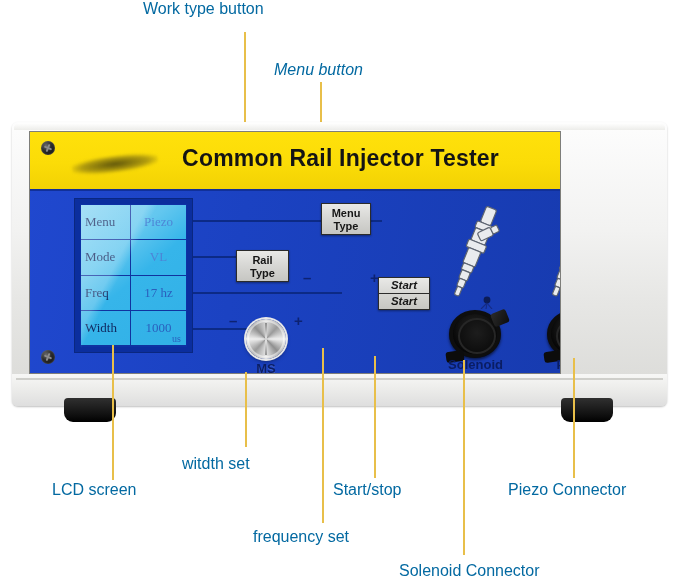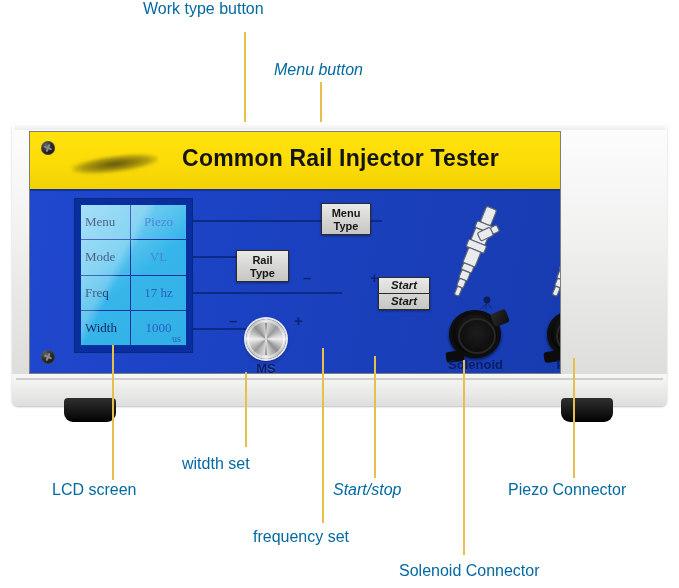--- a/index.html
+++ b/index.html
@@ -392,19 +392,19 @@
 <div class="leader" style="left:112px;top:345px;height:135px;"></div>
 <div class="anno" style="left:52px;top:481px;">LCD screen</div>
 
 <div class="leader" style="left:245px;top:372px;height:75px;"></div>
 <div class="anno" style="left:182px;top:455px;">witdth set</div>
 
 <div class="leader" style="left:322px;top:348px;height:175px;"></div>
 <div class="anno" style="left:253px;top:528px;">frequency set</div>
 
 <div class="leader" style="left:374px;top:356px;height:122px;"></div>
-<div class="anno" style="left:333px;top:481px;font-style:italic;">Start/stop</div>
+<div class="anno" style="left:333px;top:481px;">Start/stop</div>
 
 <div class="leader" style="left:463px;top:360px;height:195px;"></div>
 <div class="anno" style="left:399px;top:562px;">Solenoid Connector</div>
 
 <div class="leader" style="left:573px;top:358px;height:120px;"></div>
 <div class="anno" style="left:508px;top:481px;">Piezo Connector</div>
 
 </body></html>

